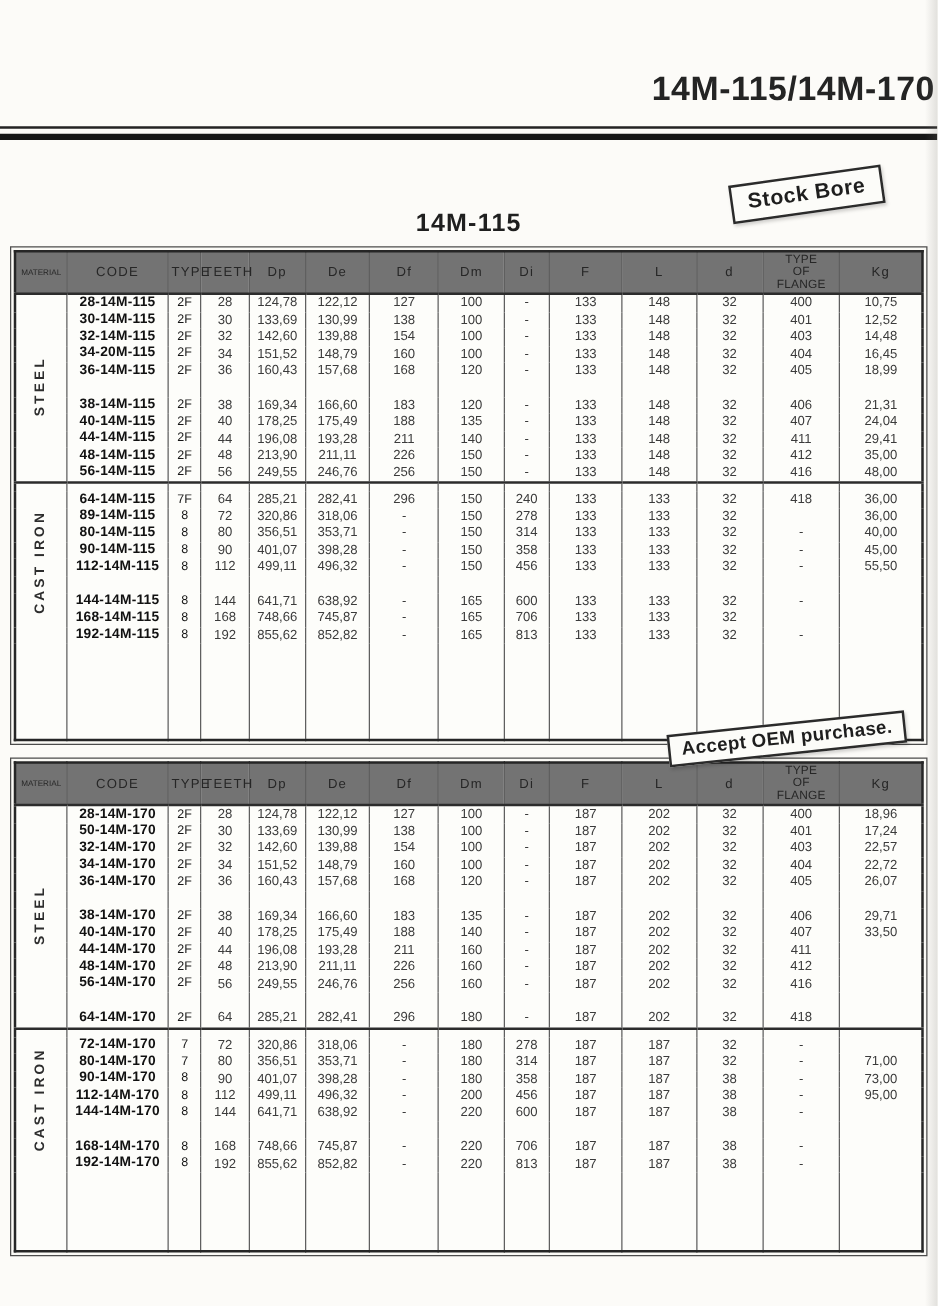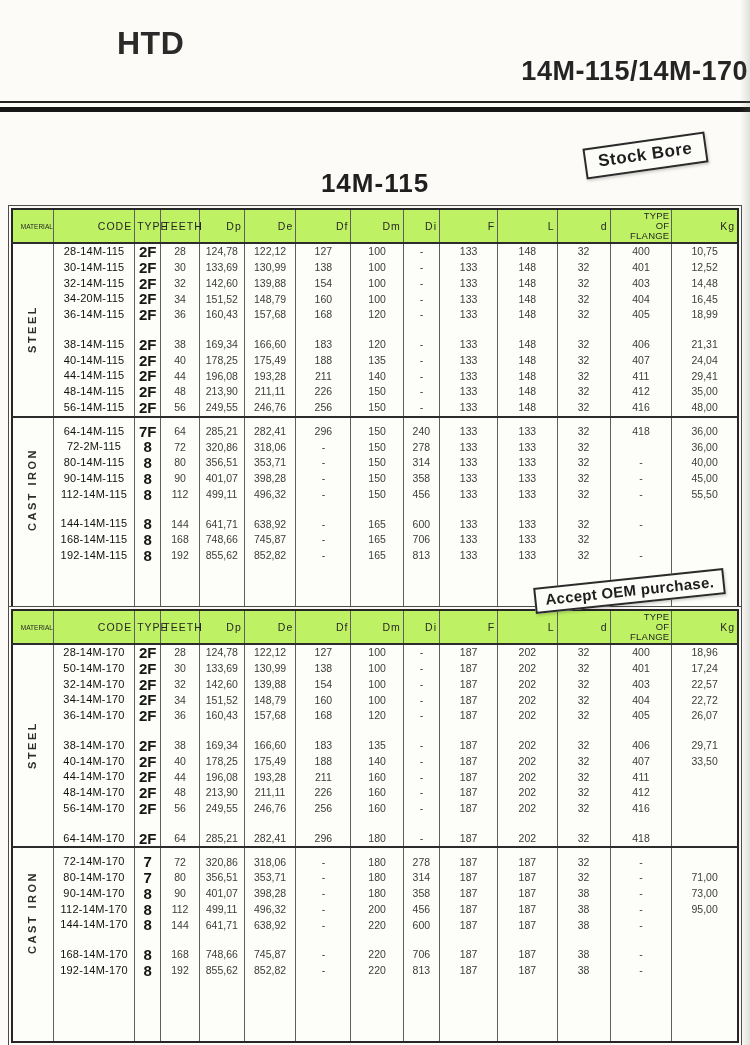--- a/index.html
+++ b/index.html
@@ -26,51 +26,50 @@
     position:absolute;display:inline-block;background:#fcfcf9;
     border:2px solid #2b2b2b;font-weight:bold;color:#1e1e1e;white-space:nowrap;
     box-shadow:1px 2px 3px rgba(0,0,0,.18);z-index:6;
   }
   .stamp.stock{left:584px;top:140px;padding:3px 12px 4px;font-size:17px;transform:rotate(-8deg);letter-spacing:.5px;}
   .stamp.oem{left:534px;top:578px;padding:2px 9px 3px;font-size:15px;transform:rotate(-6deg);letter-spacing:.3px;}
   
   .sec{position:absolute;left:8px;width:734px;}
   .sec1{top:168px;}
   .sec2{top:606px;}
-  .sec h2{margin:0 0 6px;text-align:center;font-size:26px;letter-spacing:1px;color:#1f1f1f;}
+  .sec h2{margin:0 0 6px;text-align:center;font-size:20px;letter-spacing:1px;color:#1f1f1f;}
   
   .tbl-outer{border:1px solid #4c4c4c;padding:2px;background:#fbfaf6;}
   table{border-collapse:collapse;table-layout:fixed;width:100%;background:#fdfdfa;border:2px solid #262626;}
   th,td{border-left:1px solid #5f5f5f;border-right:1px solid #5f5f5f;text-align:center;vertical-align:middle;padding:0 2px;overflow:visible;}
   thead th{
-    height:32px;font-size:10.5px;font-weight:normal;color:#262626;background:#bef264;
-    border-bottom:2px solid #2c2c2c;letter-spacing:1px;text-align:right;
+    height:32px;font-size:10.5px;font-weight:normal;color:#262626;background:#737373;
+    border-bottom:2px solid #2c2c2c;letter-spacing:1px;
   }
   thead th.mat-h{font-size:6.5px;letter-spacing:0;transform:none;padding:0;}
   thead th.multiline{white-space:pre-line;line-height:1.05;font-size:9.5px;letter-spacing:.2px;}
   tbody td{height:13.5px;font-size:10.5px;line-height:1.05;color:#3b3b3b;}
-  td.c-code{font-weight:normal;font-size:11px;color:#111;letter-spacing:.2px;}
-  td.c-type{font-weight:bold;font-size:15px;color:#151515;}
+  td.c-code{font-weight:bold;font-size:11px;color:#111;letter-spacing:.2px;}
+  td.c-type{font-weight:normal;font-size:10px;color:#151515;}
   td.mat{background:#fdfdfa;}
   .vert{
     display:inline-block;writing-mode:vertical-rl;transform:rotate(180deg);
     font-size:11px;font-weight:bold;letter-spacing:2.5px;color:#2d2d2d;white-space:nowrap;
   }
   tr.block-gap td{height:14px;}
   tr.divider-gap td{height:6px;border-top:2px solid #2c2c2c;}
   [data-table="0"] tr.filler td{height:76px;}
   [data-table="1"] tr.filler td{height:62px;}
 </style>
 </head>
 <body>
 
 <div class="page">
 
   <div class="brand">
-    <div class="l1">HTD</div>
   </div>
   <div class="models">14M-115/14M-170</div>
 
   <div class="rule-thin"></div>
   <div class="rule-thick"></div>
 
   <div class="stamp stock">Stock Bore</div>
 
   <section class="sec sec1">
     <h2>14M-115</h2>
@@ -305,21 +304,21 @@
                 <td class="c-df">296</td>
                 <td class="c-dm">150</td>
                 <td class="c-di">240</td>
                 <td class="c-f">133</td>
                 <td class="c-l">133</td>
                 <td class="c-d">32</td>
                 <td class="c-flange">418</td>
                 <td class="c-kg">36,00</td>
               </tr>
               <tr>
-                <td class="c-code">72-2M-115</td>
+                <td class="c-code">89-14M-115</td>
                 <td class="c-type">8</td>
                 <td class="c-teeth">72</td>
                 <td class="c-dp">320,86</td>
                 <td class="c-de">318,06</td>
                 <td class="c-df">-</td>
                 <td class="c-dm">150</td>
                 <td class="c-di">278</td>
                 <td class="c-f">133</td>
                 <td class="c-l">133</td>
                 <td class="c-d">32</td>

